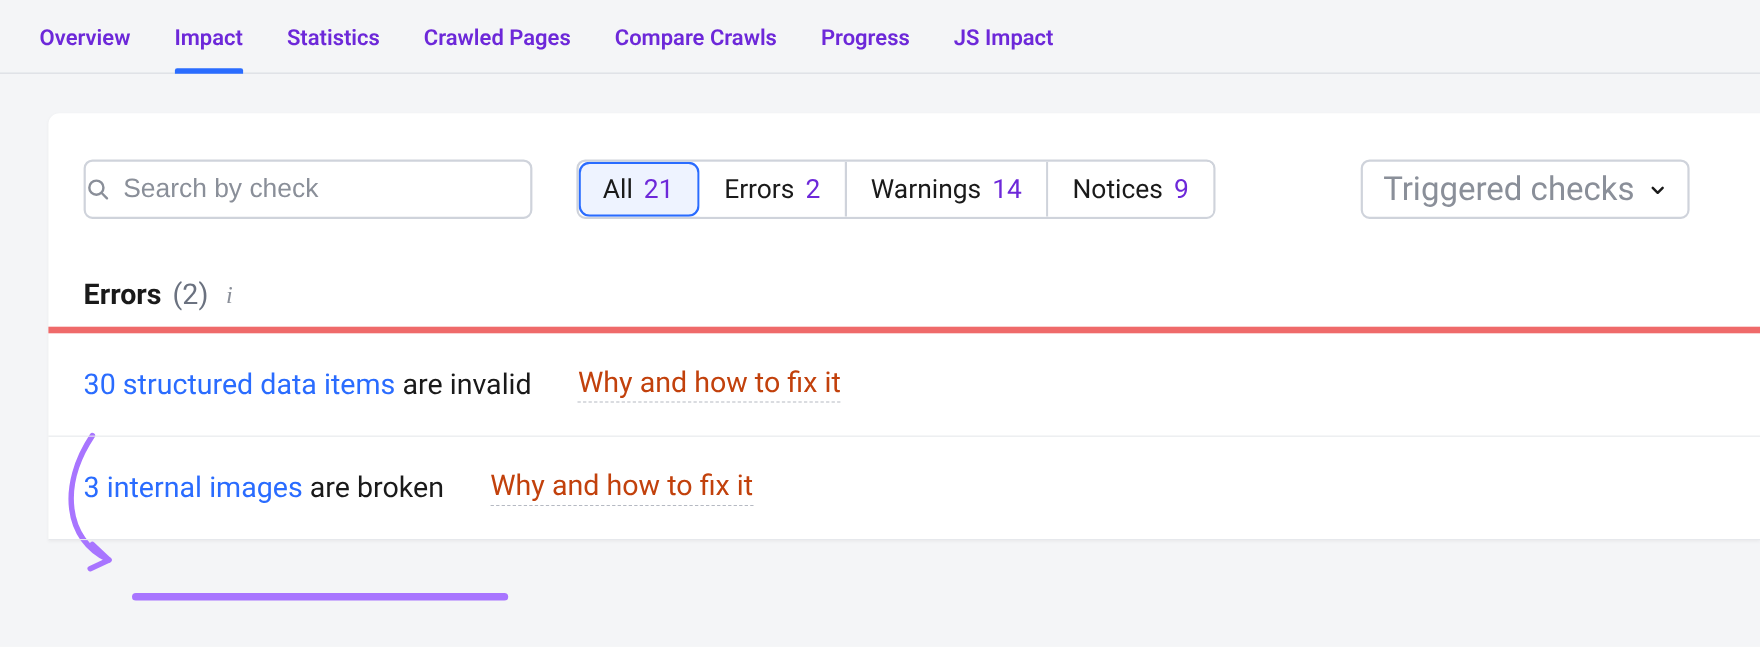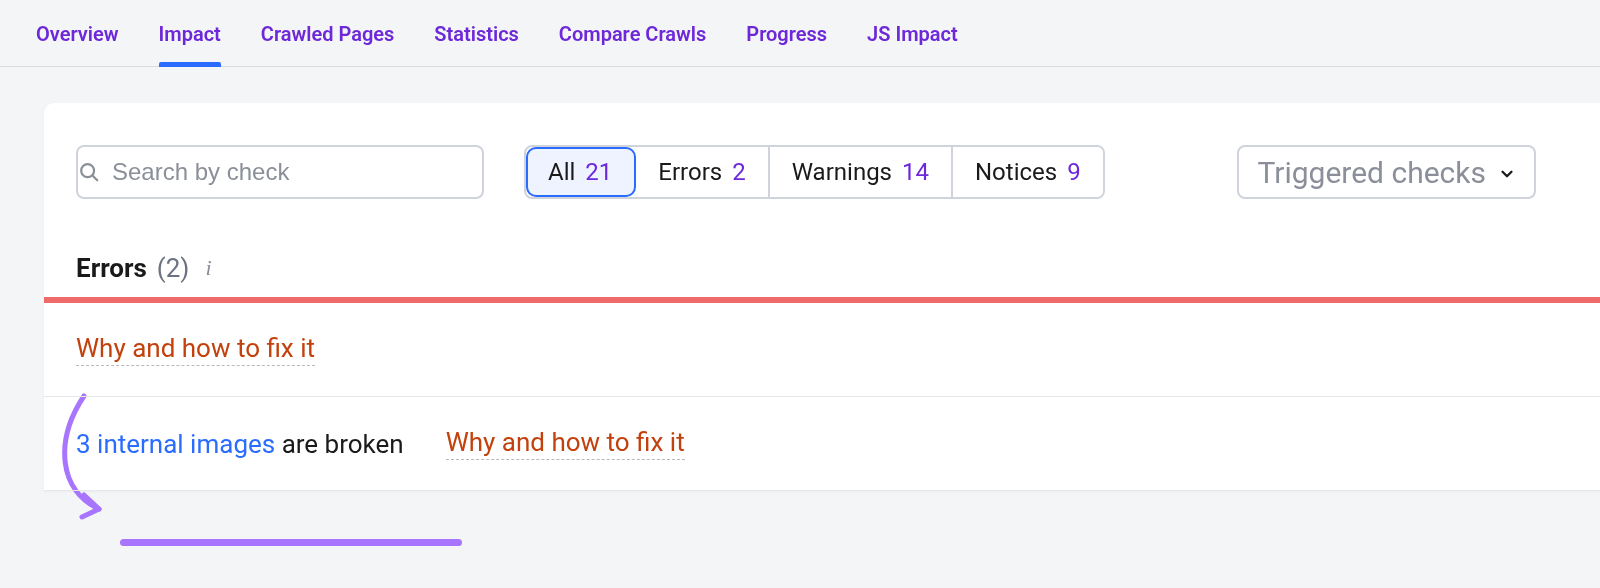--- a/index.html
+++ b/index.html
@@ -165,22 +165,22 @@
     border-radius: 4px;
     pointer-events: none;
   }
 </style>
 </head>
 <body>
 
 <div class="tabs">
   <div class="tab">Overview</div>
   <div class="tab active">Impact</div>
+  <div class="tab">Statistics</div>
   <div class="tab">Crawled Pages</div>
-  <div class="tab">Statistics</div>
   <div class="tab">Compare Crawls</div>
   <div class="tab">Progress</div>
   <div class="tab">JS Impact</div>
 </div>
 
 <div class="panel">
 
   <svg class="arrow" viewBox="0 0 60 140">
     <path d="M30 5 C 0 50, 5 100, 45 118" stroke="#a875ff" stroke-width="5" fill="none" stroke-linecap="round"></path>
     <path d="M45 118 L30 104 M45 118 L28 126" stroke="#a875ff" stroke-width="5" fill="none" stroke-linecap="round"></path>
@@ -227,20 +227,23 @@
 
   <div class="section-head">
     <span class="title">Errors</span>
     <span class="cnt">(2)</span>
     <span class="info-i">i</span>
   </div>
 
   <div class="hr-accent"></div>
 
   <div class="issue-row">
+    <span class="issue-text">
+      <span class="issue-link">30 structured data items</span><span class="issue-rest"> are invalid</span>
+    </span>
     <span class="why-link">Why and how to fix it</span>
   </div>
 
   <div class="issue-row">
     <span class="issue-text">
       <span class="issue-link">3 internal images</span><span class="issue-rest"> are broken</span>
     </span>
     <span class="why-link">Why and how to fix it</span>
   </div>
 

